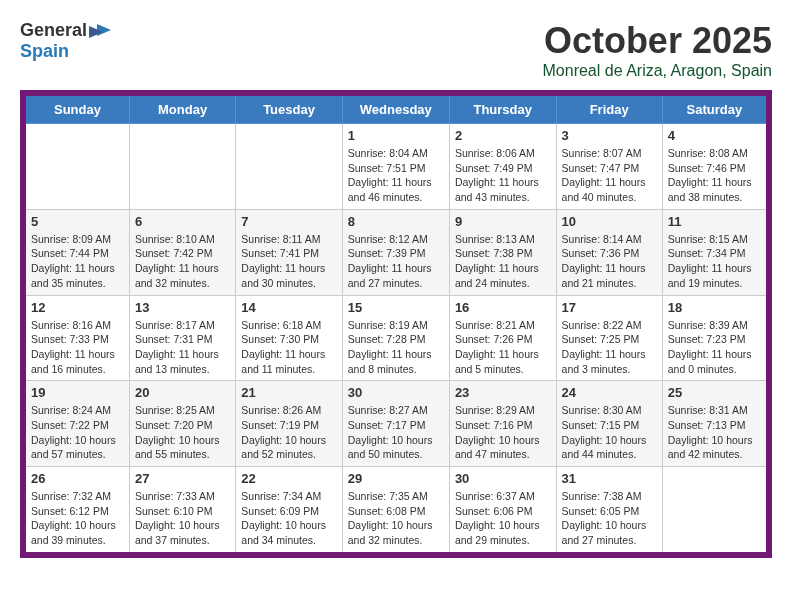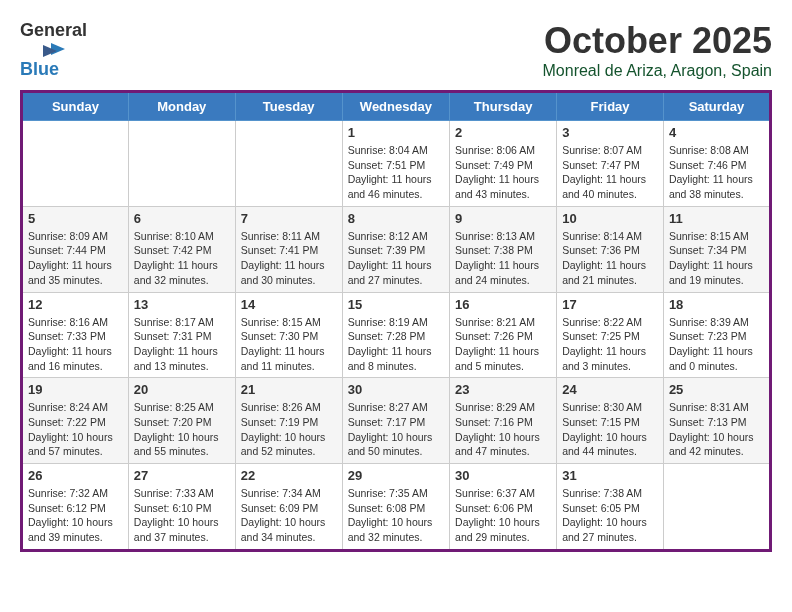--- a/index.html
+++ b/index.html
@@ -17,21 +17,20 @@
       margin-bottom: 10px;
     }
     .logo {
       display: flex;
       flex-direction: column;
       align-items: flex-start;
     }
     .logo-text {
       display: flex;
       align-items: center;
-      flex-direction: column;
     }
     .logo-general {
       font-size: 18px;
       font-weight: bold;
       color: #333;
     }
     .logo-blue {
       font-size: 18px;
       font-weight: bold;
       color: #2a7ab8;
@@ -49,21 +48,21 @@
       font-weight: bold;
       color: #333;
     }
     .location {
       font-size: 16px;
       color: #14532d;
     }
     .calendar {
       width: 100%;
       border-collapse: collapse;
-      border: 3px solid #701a75;
+      border: 6px solid #701a75;
     }
     .calendar th {
       background-color: #3a7abf;
       color: #fff;
       text-align: center;
       padding: 6px 4px;
       font-size: 13px;
       border: 1px solid #5593cc;
     }
     .calendar td {
@@ -98,21 +97,21 @@
 
 <div class="header-area">
   <div class="logo">
     <div class="logo-text">
       <span class="logo-general">General</span>
       <svg class="logo-icon" viewBox="0 0 24 18">
         <polygon points="8,2 22,8 8,14" fill="#2a7ab8"></polygon>
         <polygon points="0,4 14,10 0,16" fill="#3a5a8a"></polygon>
       </svg>
     </div>
-    <span class="logo-blue">Blue</span>
+    <span class="logo-blue">Spain</span>
   </div>
   <div class="title-area">
     <div class="month-title">October 2025</div>
     <div class="location">Monreal de Ariza, Aragon, Spain</div>
   </div>
 </div>
 
 <table class="calendar">
   <thead>
     <tr>
@@ -207,21 +206,21 @@
 Daylight: 11 hours and 16 minutes.</div>
         </td>
         <td>
           <div class="day-number">13</div>
           <div class="day-info">Sunrise: 8:17 AM
 Sunset: 7:31 PM
 Daylight: 11 hours and 13 minutes.</div>
         </td>
         <td>
           <div class="day-number">14</div>
-          <div class="day-info">Sunrise: 8:15 AM
+          <div class="day-info">Sunrise: 6:18 AM
 Sunset: 7:30 PM
 Daylight: 11 hours and 11 minutes.</div>
         </td>
         <td>
           <div class="day-number">15</div>
           <div class="day-info">Sunrise: 8:19 AM
 Sunset: 7:28 PM
 Daylight: 11 hours and 8 minutes.</div>
         </td>
         <td>

